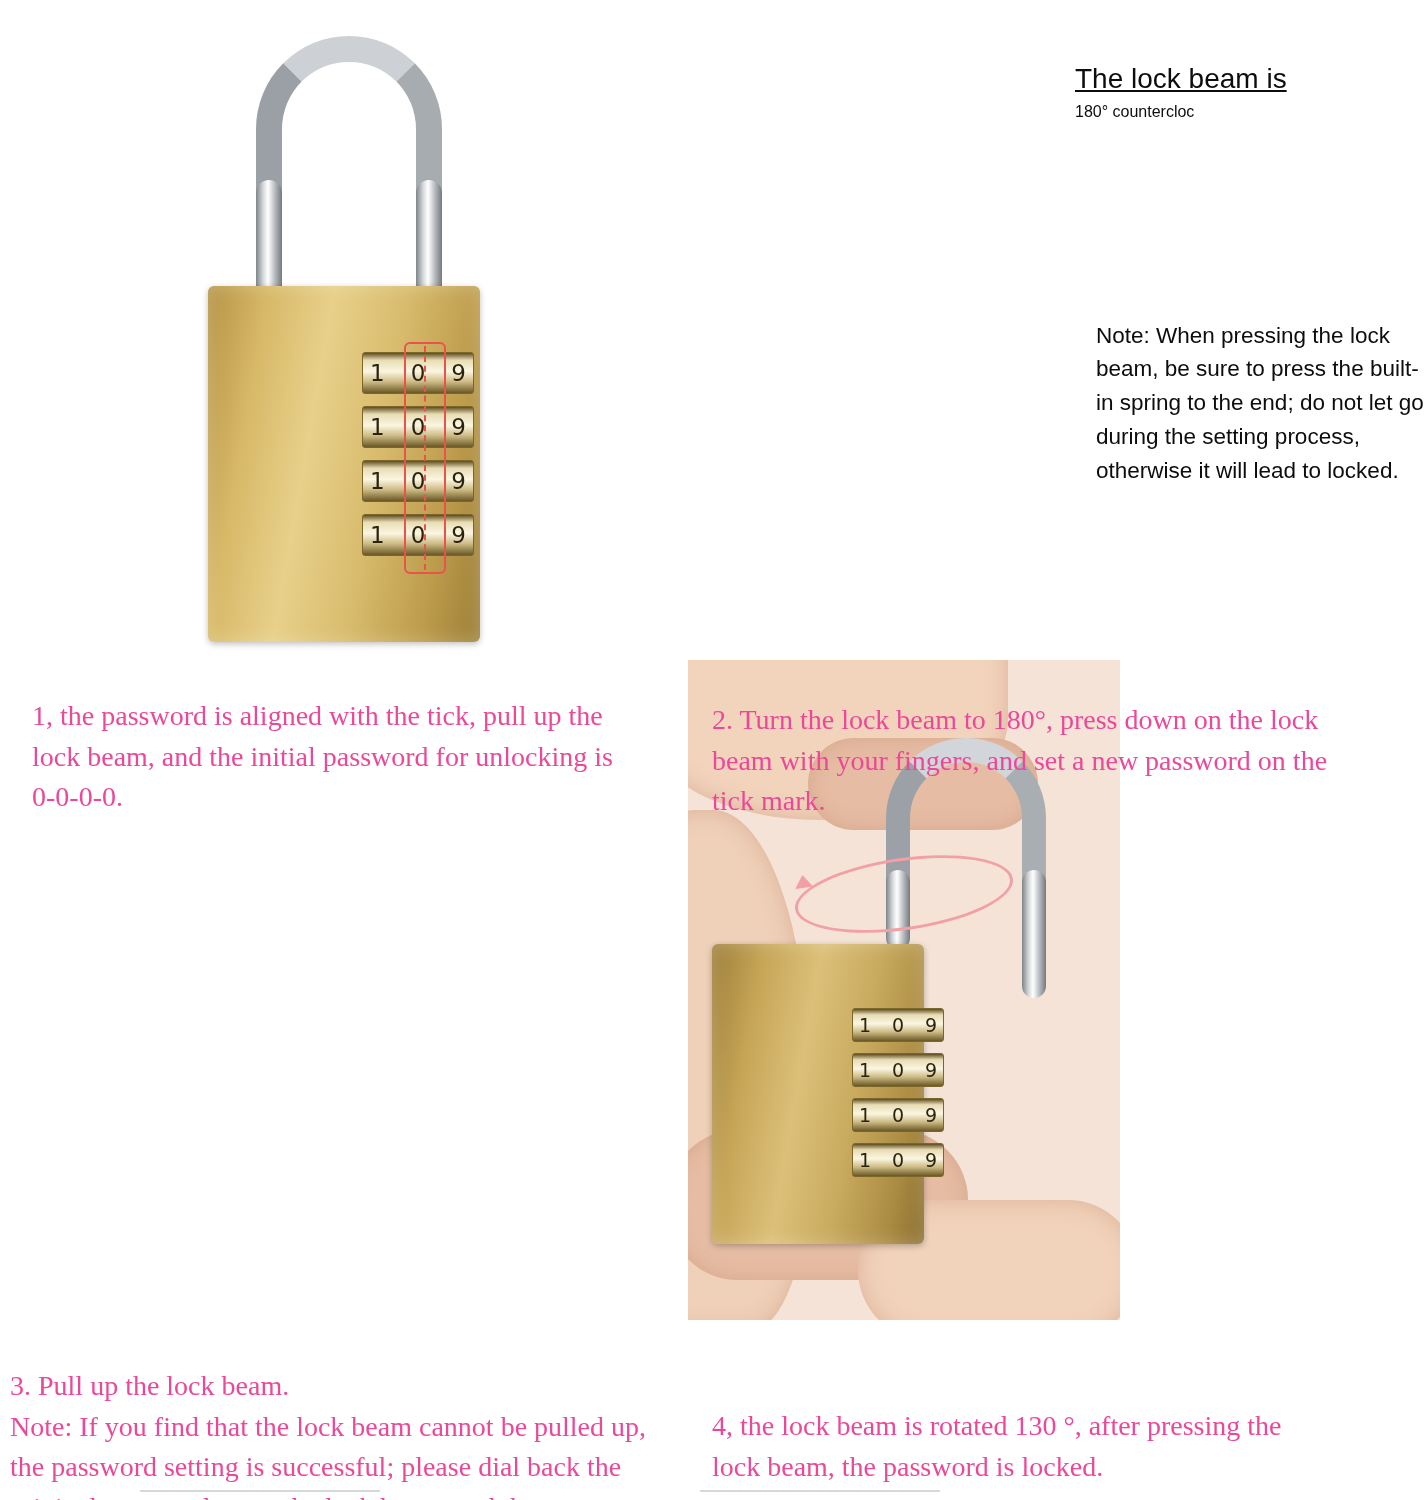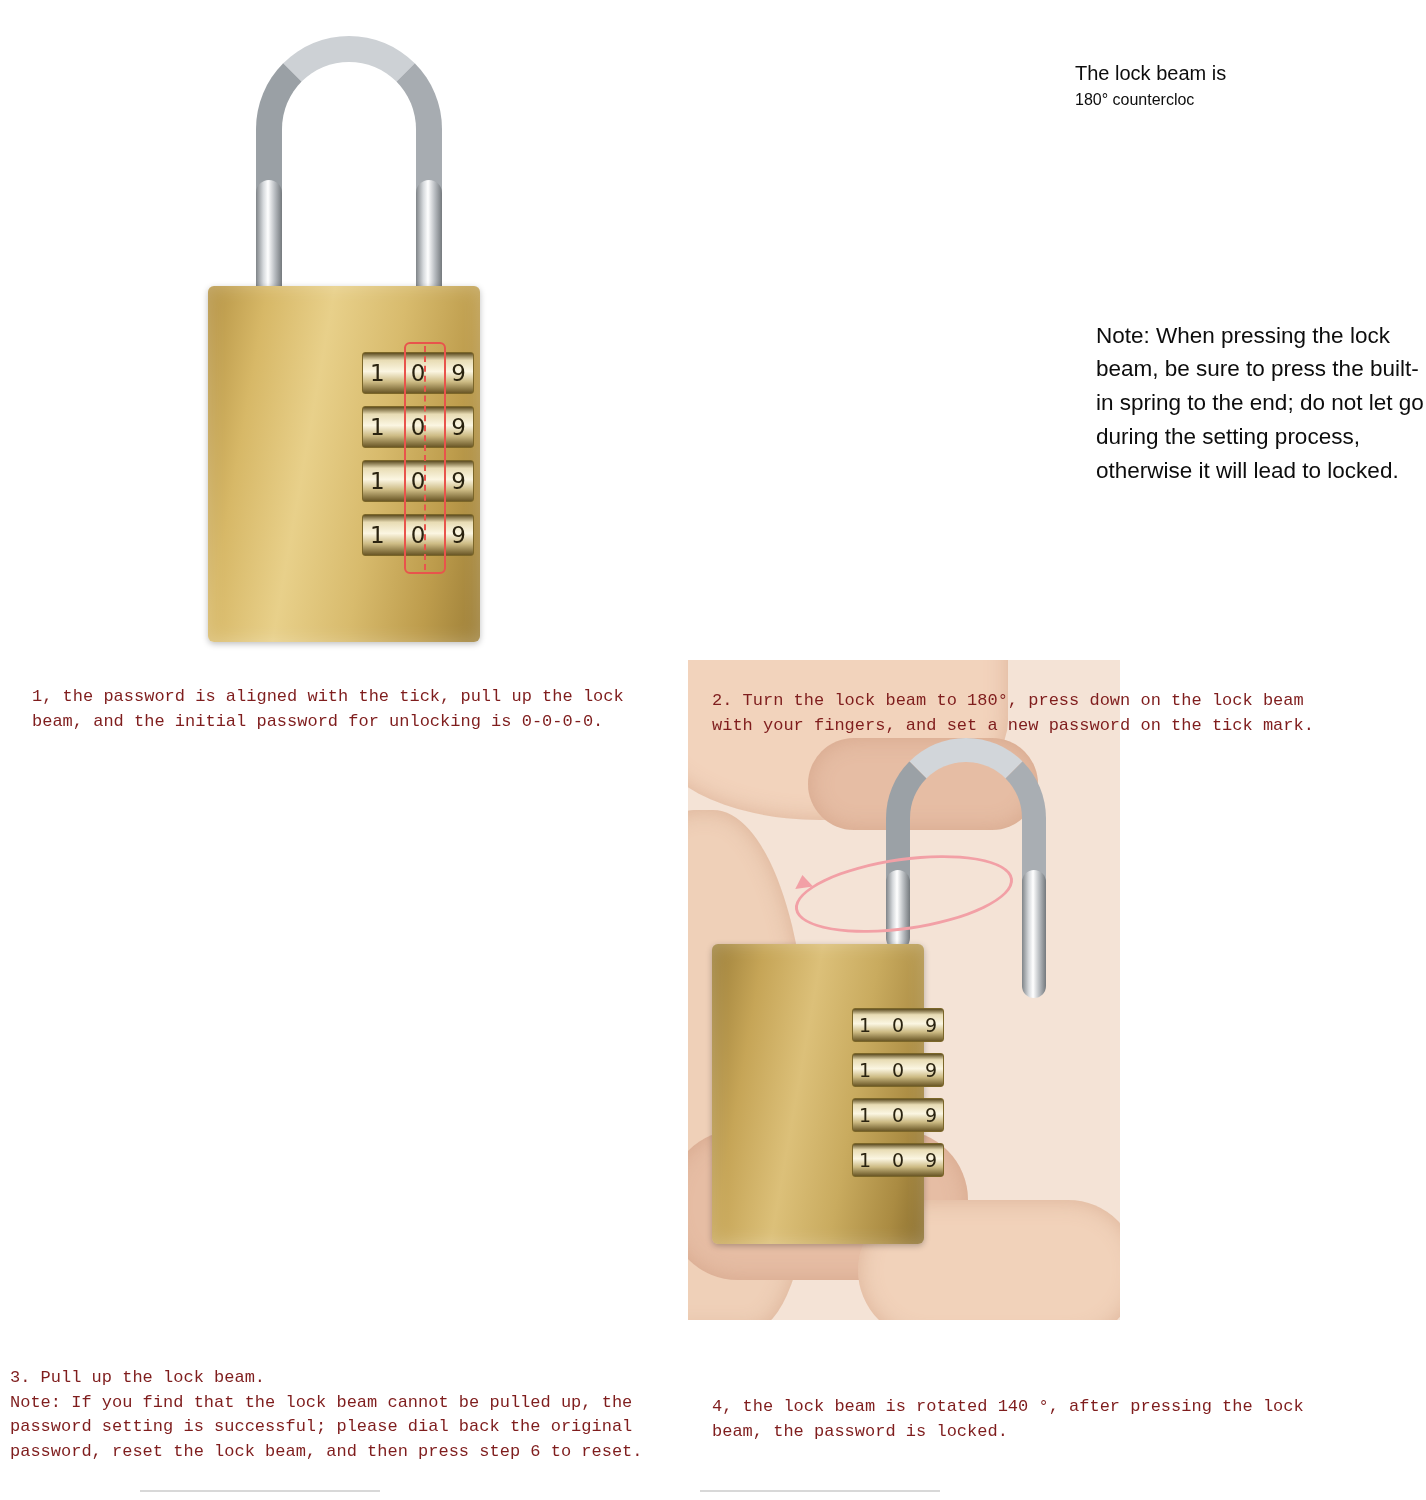--- a/index.html
+++ b/index.html
@@ -81,24 +81,24 @@
     border: 2px solid #e8544c;
     border-radius: 6px;
     box-sizing: border-box;
   }
   .redcenter {
     position: absolute;
     border-left: 2px dashed #e8544c;
   }
   .caption {
     position: absolute;
-    font-size: 17px;
+    font-size: 28px;
     line-height: 1.45;
-    color: #7f1d1d;
-    font-family: Liberation Mono, monospace;
+    color: #ec4899;
+    font-family: Liberation Serif, serif;
   }
   .note {
     position: absolute;
     font-size: 22.5px;
     line-height: 1.5;
     color: #0d0d0d;
   }
   
   .spin {
     position: absolute;
@@ -209,31 +209,31 @@
       </div>
       <div class="dial" style="width:92px; height:34px; padding:0 6px; font-size:19px;">
         <span>1</span>
         <span>0</span>
         <span>9</span>
       </div>
     </div>
   </div>
 
   <div class="note" style="left:1075px; top:58px; width:350px;">
-    <div style="font-size:20px; line-height:1.5; white-space:nowrap;">The lock beam is</div>
+    <div style="font-size:28px; line-height:1.5; white-space:nowrap;text-decoration:underline;">The lock beam is</div>
     <div style="font-size:16px; line-height:1.5; white-space:nowrap;">180° countercloc</div>
   </div>
 
   <p class="note" style="left:1096px; top:296px; width:330px; font-size:22.5px;">Note: When pressing the lock beam, be sure to press the built-in spring to the end; do not let go during the setting process, otherwise it will lead to locked.</p>
 
   <p class="caption" style="left:712px; top:672px; width:620px;">2. Turn the lock beam to 180°, press down on the lock beam with your fingers, and set a new password on the tick mark.</p>
 
   <div class="caption" style="left:10px; top:1322px; width:640px;margin-top:44px;">
     <div>3. Pull up the lock beam.</div>
     <div>Note: If you find that the lock beam cannot be pulled up, the password setting is successful; please dial back the original password, reset the lock beam, and then press step 6 to reset.</div>
   </div>
 
-  <p class="caption" style="left:712px; top:1378px; width:620px;">4, the lock beam is rotated 140 °, after pressing the lock beam, the password is locked.</p>
+  <p class="caption" style="left:712px; top:1378px; width:620px;">4, the lock beam is rotated 130 °, after pressing the lock beam, the password is locked.</p>
 
   <div class="divider" style="left:140px; top:1490px; width:240px; height:2px;"></div>
   <div class="divider" style="left:700px; top:1490px; width:240px; height:2px;"></div>
 
 </div>
 
 </body></html>

